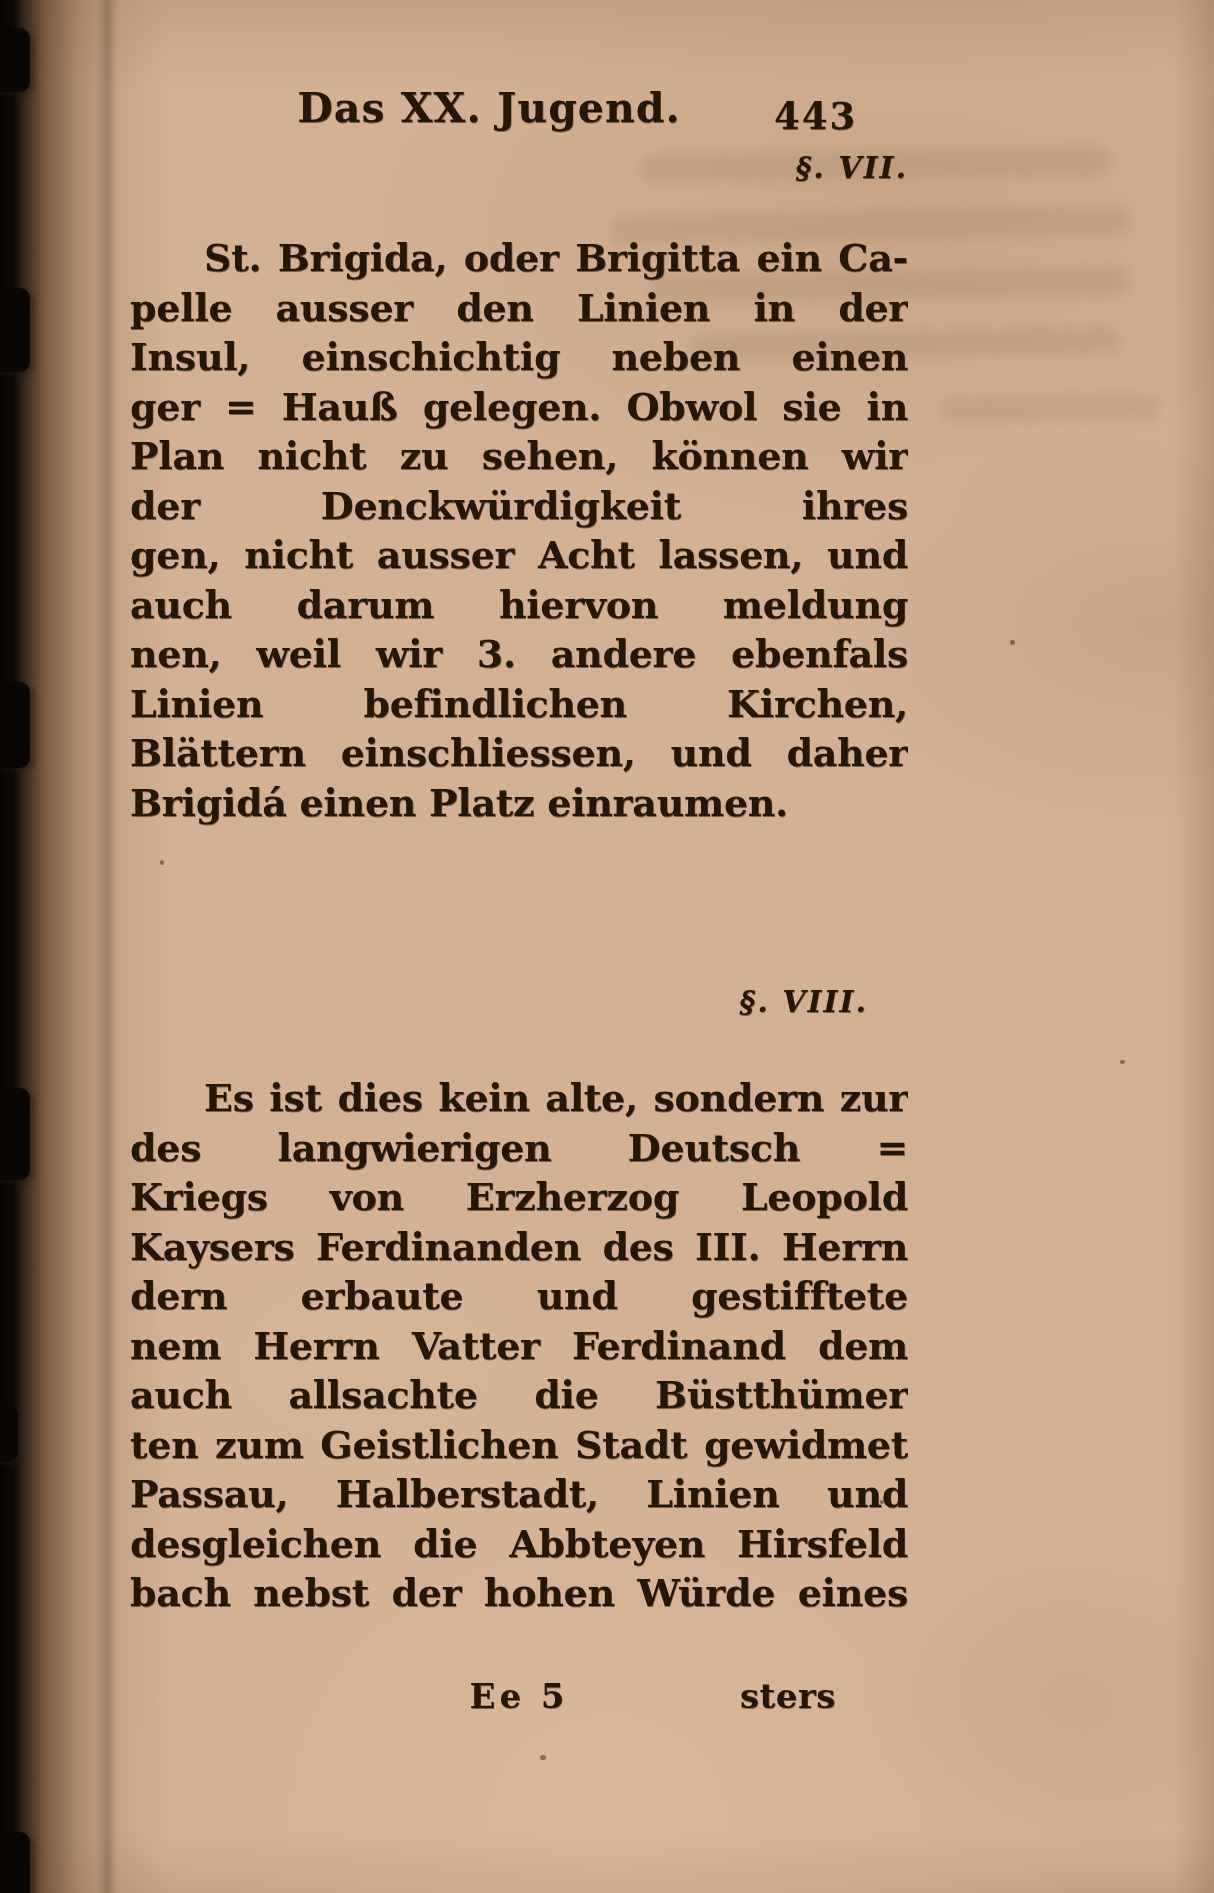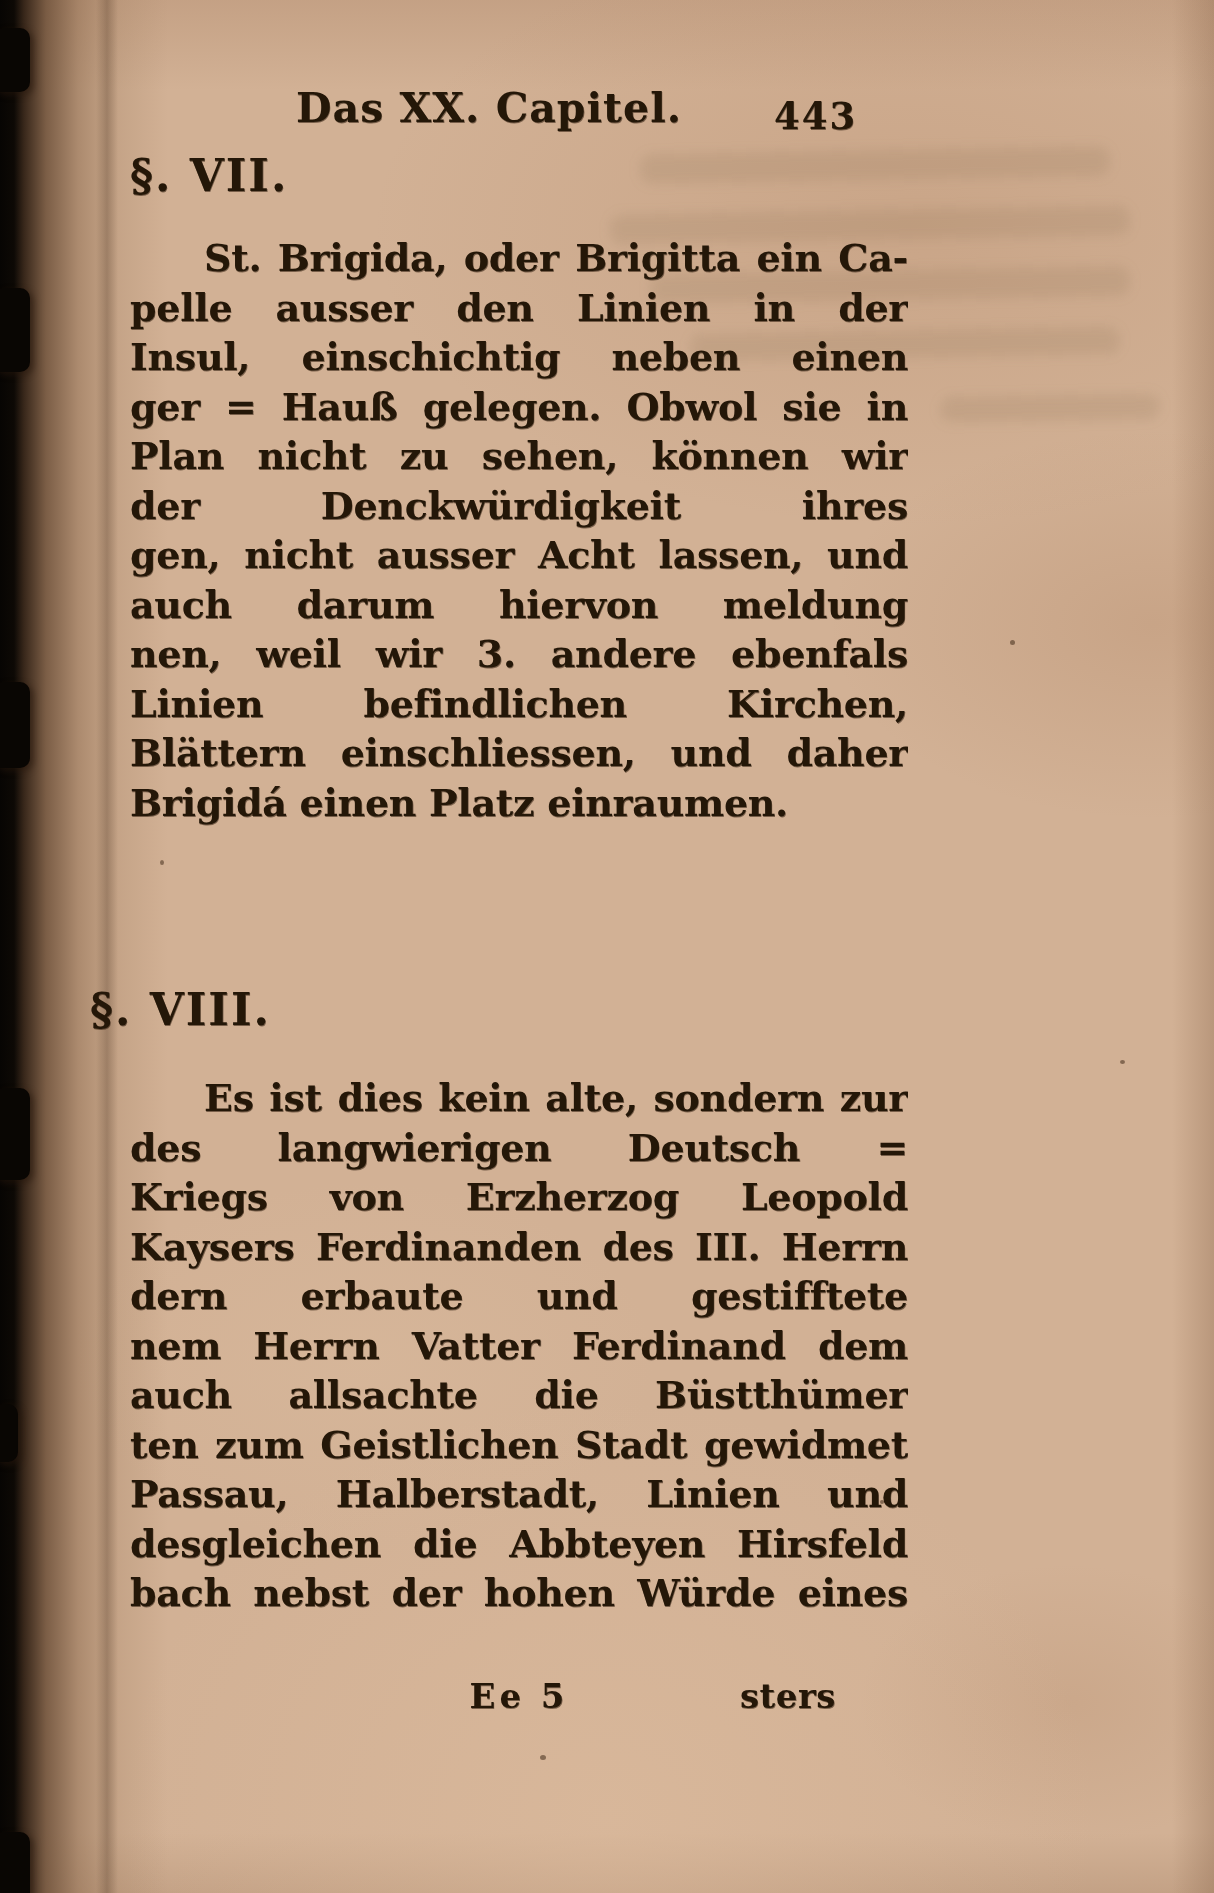--- a/index.html
+++ b/index.html
@@ -64,22 +64,22 @@
   .hdr{position:absolute;top:84px;left:0;width:100%;}
   .title{
     text-align:center;transform:translateX(-30px);
     font-size:41px;font-weight:bold;letter-spacing:1px;
   }
   .pagenum{
     position:absolute;left:644px;top:10px;
     font-size:37px;font-weight:bold;letter-spacing:2px;
   }
   .sechead{
-    position:absolute;width:100%;text-align:left;
-    font-size:44px;font-weight:bold;letter-spacing:2px;
+    position:absolute;width:100%;text-align:right;
+    font-size:30px;font-weight:bold;letter-spacing:2px;font-style:italic;
   }
   .sh1{top:150px;}
   .sh2{top:984px;transform:translateX(-40px);}
   .para{position:absolute;left:0;width:778px;font-size:38px;font-weight:bold;line-height:49.5px;letter-spacing:-0.3px;}
   .p1{top:233px;}
   .p2{top:1073px;}
   .tl{height:49.5px;overflow:hidden;text-align:justify;text-align-last:justify;}
   .tl.first{padding-left:74px;}
   .tl.end{text-align:left;text-align-last:auto;}
   .ftr{position:absolute;top:1676px;left:0;width:100%;font-size:34px;font-weight:bold;}
@@ -110,21 +110,21 @@
   <div class="cord c1"></div>
   <div class="cord c2"></div>
   <div class="cord c3"></div>
   <div class="cord c4"></div>
   <div class="cord c5"></div>
   <div class="cord c6"></div>
 
   <div class="content">
 
     <div class="hdr">
-      <div class="title">Das XX. Capitel.</div>
+      <div class="title">Das XX. Jugend.</div>
       <div class="pagenum">443</div>
     </div>
 
     <div class="sechead sh1">§. VII.</div>
 
     <div class="para p1">
       <div class="tl first">St. Brigida, oder Brigitta ein Ca-</div>
       <div class="tl">pelle ausser den Linien in der annehmlichen</div>
       <div class="tl">Insul, einschichtig neben einen einzigen Jä-</div>
       <div class="tl">ger = Hauß gelegen. Obwol sie in unsern</div>

